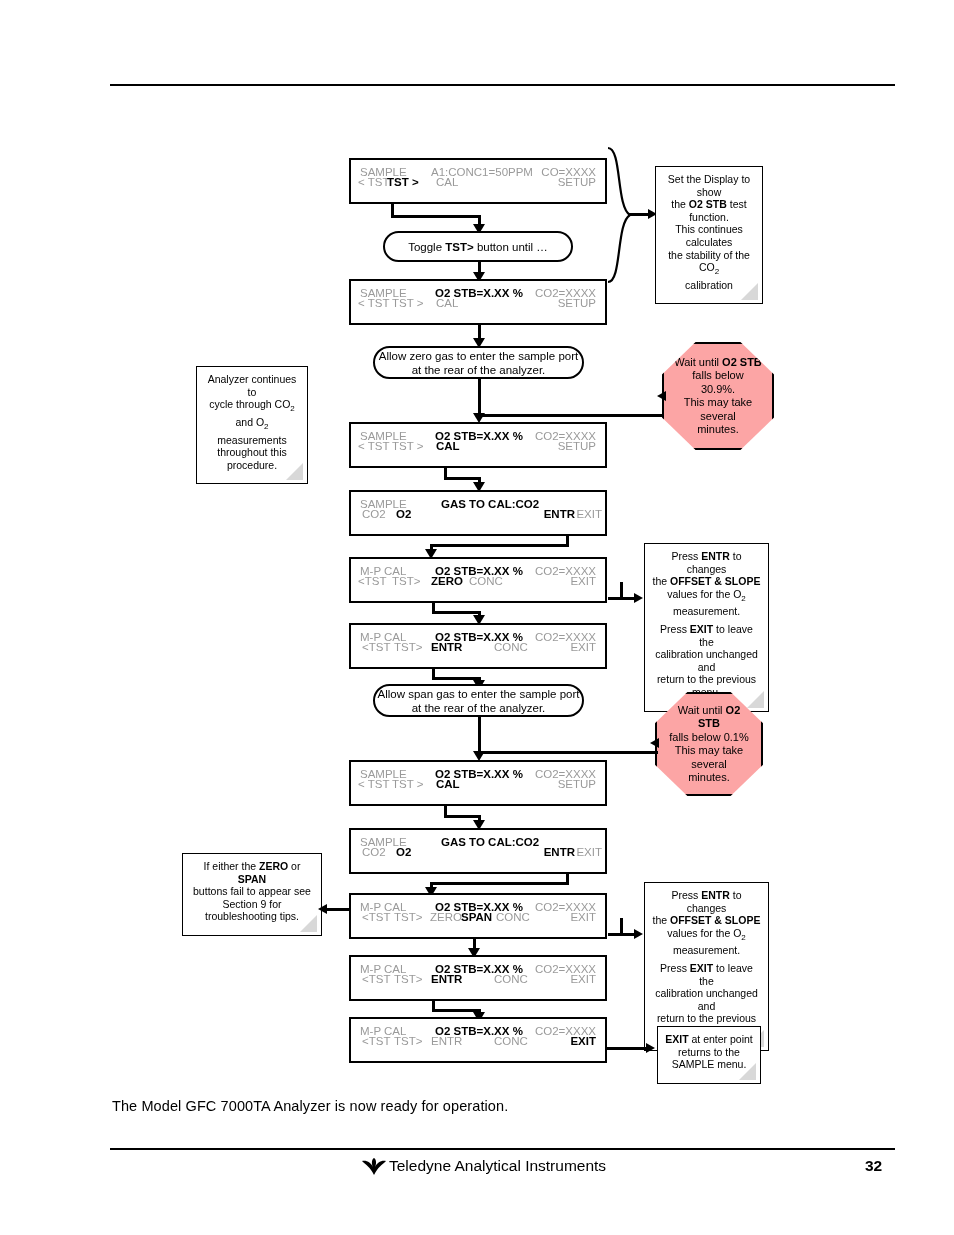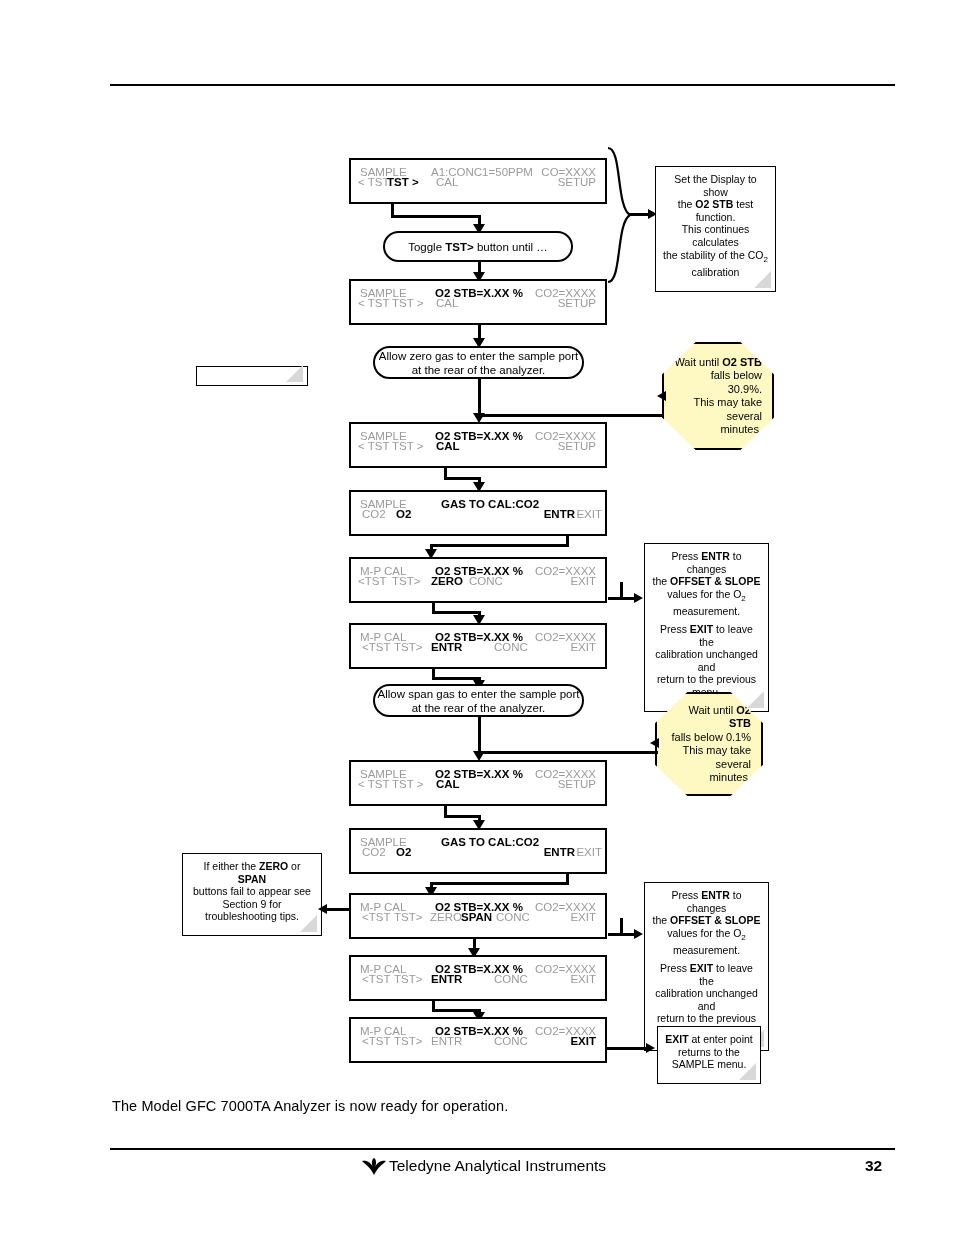--- a/index.html
+++ b/index.html
@@ -88,23 +88,23 @@
     line-height: 14px;
     display: flex;
     align-items: center;
     justify-content: center;
   }
 
   
   .octagon {
     position: absolute;
     box-sizing: border-box;
-    background: #fef9c3;
+    background: #fca5a5;
     border: 2px solid #000;
-    text-align: right;
+    text-align: center;
     font-size: 11px;
     line-height: 13.5px;
     display: flex;
     align-items: center;
     justify-content: center;
     clip-path: polygon(30% 0%, 70% 0%, 100% 30%, 100% 70%, 70% 100%, 30% 100%, 0% 70%, 0% 30%);
   }
   .octagon .inner { padding: 0 10px; }
 
   
@@ -210,21 +210,21 @@
     <span class="cell dim" style="right:9px;">SETUP</span>
   </div>
 </div>
 
 <svg class="brace" style="left:604px;top:145px;" width="40" height="140">
   <path d="M4,3 C18,3 12,62 26,70 C12,78 18,137 4,137" fill="none" stroke="#000" stroke-width="2.2"></path>
 </svg>
 <div class="line hline" style="left:628px;top:213px;width:24px;height:3px;"></div>
 <div class="arrow-right" style="left:648px;top:209px;"></div>
 
-<div class="note" style="left:655px;top:166px;width:121px;">
+<div class="note" style="left:655px;top:166px;width:108px;">
   <p>
     <span>Set the Display to show</span><br>
     <span>the </span><b>O2 STB</b><span> test function.</span><br>
     <span>This continues calculates</span><br>
     <span>the stability of the CO</span><sub>2</sub><br>
     <span>calibration</span>
   </p>
   <span class="fold"></span>
 </div>
 
@@ -232,20 +232,28 @@
 <div class="arrow-down" style="left:473px;top:338px;"></div>
 
 <div class="process" style="left:373px;top:346px;width:211px;height:33px;">
   <span>
     <span>Allow zero gas to enter the sample port</span><br>
     <span>at the rear of the analyzer.</span>
   </span>
 </div>
 
 <div class="note" style="left:196px;top:366px;width:112px;">
+  <p>
+    <span>Analyzer continues to</span><br>
+    <span>cycle through CO</span><sub>2</sub><br>
+    <span>and O</span><sub>2</sub><br>
+    <span>measurements</span><br>
+    <span>throughout this</span><br>
+    <span>procedure.</span>
+  </p>
   <span class="fold"></span>
 </div>
 
 <div class="octagon" style="left:662px;top:342px;width:112px;height:108px;">
   <div class="inner">
     <span>Wait until </span><b>O2 STB</b><br>
     <span>falls below 30.9%.</span><br>
     <span>This may take several</span><br>
     <span>minutes.</span>
   </div>

